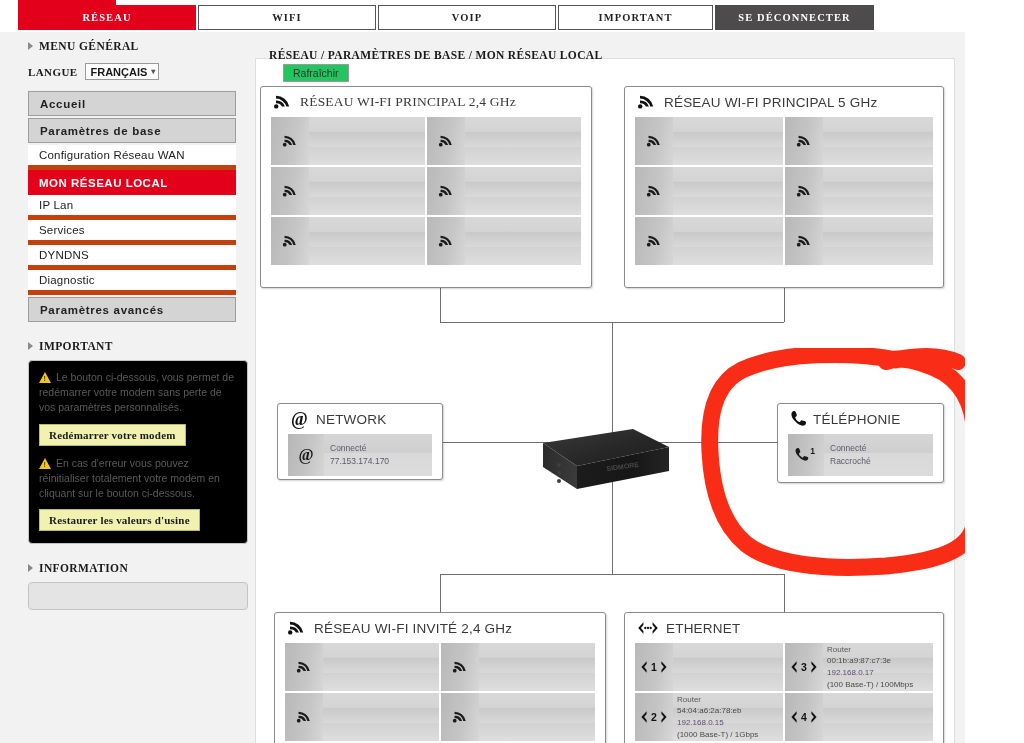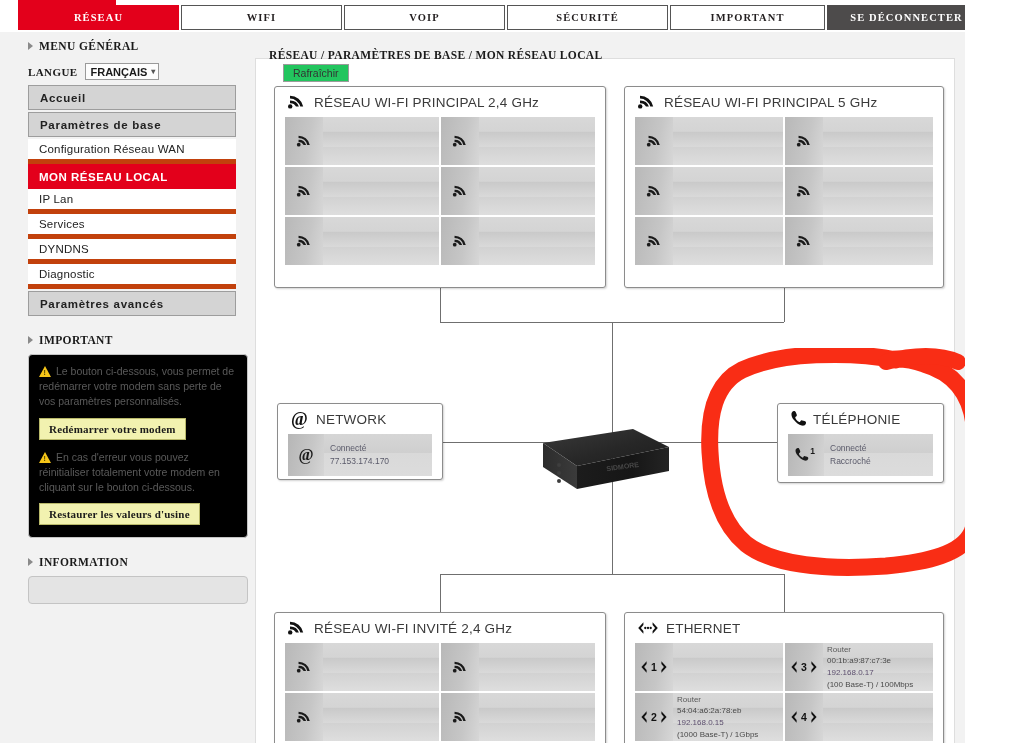--- a/index.html
+++ b/index.html
@@ -32,21 +32,21 @@
     flex: 0 0 auto;
     height: 25px;
     display: flex; align-items: center; justify-content: center;
     font-size: 10.5px; font-weight: bold; letter-spacing: 1.1px;
     color: #231f20;
     background: #ffffff;
     border: 1px solid #555;
     margin-right: 2px;
     font-family: "Liberation Serif", serif;
   }
-  .tab.w1 { width: 161px; }
+  .tab.w1 { width: 178px; }
   .tab.w2 { width: 155px; }
   .tab.active { background: #e3001b; color: #ffffff; border-color: #e3001b; }
   .tab.logout { background: #4d4b4b; color: #ffffff; border-color: #4d4b4b; width: 159px; margin-right: 0;}
 
   
   .body-bg {
     position: absolute; left: 18px; top: 32px; width: 947px; height: 711px;
     background: #f2f2f2;
   }
   .content-panel {
@@ -69,21 +69,21 @@
   }
   .tri {
     display: inline-block;
     width: 0; height: 0;
     border-left: 5px solid #8a8a8a;
     border-top: 4px solid transparent;
     border-bottom: 4px solid transparent;
     margin-right: 6px;
   }
   .langue-row {
-    display: flex; align-items: center; margin-bottom: 5px;
+    display: flex; align-items: center; margin-bottom: 11px;
   }
   .langue-label {
     font-size: 11px; font-weight: bold; color: #1a1a1a;
     font-family: "Liberation Serif", serif;
     letter-spacing: .4px; margin-right: 8px;
   }
   .langue-select {
     font-family: Liberation Sans, sans-serif;
     font-size: 11px; font-weight: bold; color: #1a1a1a;
     border: 1px solid #9a9a9a; background: #fdfdfd;
@@ -293,23 +293,20 @@
 
   <div class="navbar">
     <div class="tab w1 active">
         <span>RÉSEAU</span>
       </div>
     <div class="tab w1">
         <span>WIFI</span>
       </div>
     <div class="tab w1">
         <span>VOIP</span>
-      </div>
-    <div class="tab w1">
-        <span>SÉCURITÉ</span>
       </div>
     <div class="tab w2">
         <span>IMPORTANT</span>
       </div>
     <div class="tab logout">
         <span>SE DÉCONNECTER</span>
       </div>
   </div>
 
   <div class="content-panel"></div>
@@ -392,21 +389,21 @@
     <div class="line lh" style="left:184px; top:242px; width:344px;"></div>
     <div class="line lv" style="left:528px; top:208px; height:34px;"></div>
     <div class="line lv" style="left:356px; top:242px; height:139px;"></div>
     <div class="line lh" style="left:182px; top:362px; width:174px;"></div>
     <div class="line lh" style="left:356px; top:362px; width:176px;"></div>
     <div class="line lv" style="left:356px; top:381px; height:113px;"></div>
     <div class="line lh" style="left:184px; top:494px; width:344px;"></div>
     <div class="line lv" style="left:184px; top:494px; height:38px;"></div>
     <div class="line lv" style="left:528px; top:494px; height:38px;"></div>
 
-    <div class="panel" style="left:18px; top:6px; width:332px; height:202px;">
+    <div class="panel" style="left:4px; top:6px; width:332px; height:202px;font-family:Liberation Serif, serif;">
       <div class="panel-title">
         <span class="ico">
           <svg width="20" height="16" viewBox="0 0 20 16">
               <g fill="#111">
                 <circle cx="3.2" cy="12.4" r="2.2"></circle>
                 <path d="M3 9.2a6.4 6.4 0 0 1 6 3.4h2.9A9 9 0 0 0 3 6.4z"></path>
                 <path d="M3 4.6a11 11 0 0 1 10.3 8h2.9A13.6 13.6 0 0 0 3 1.8z"></path>
               </g>
             </svg>
         </span>

